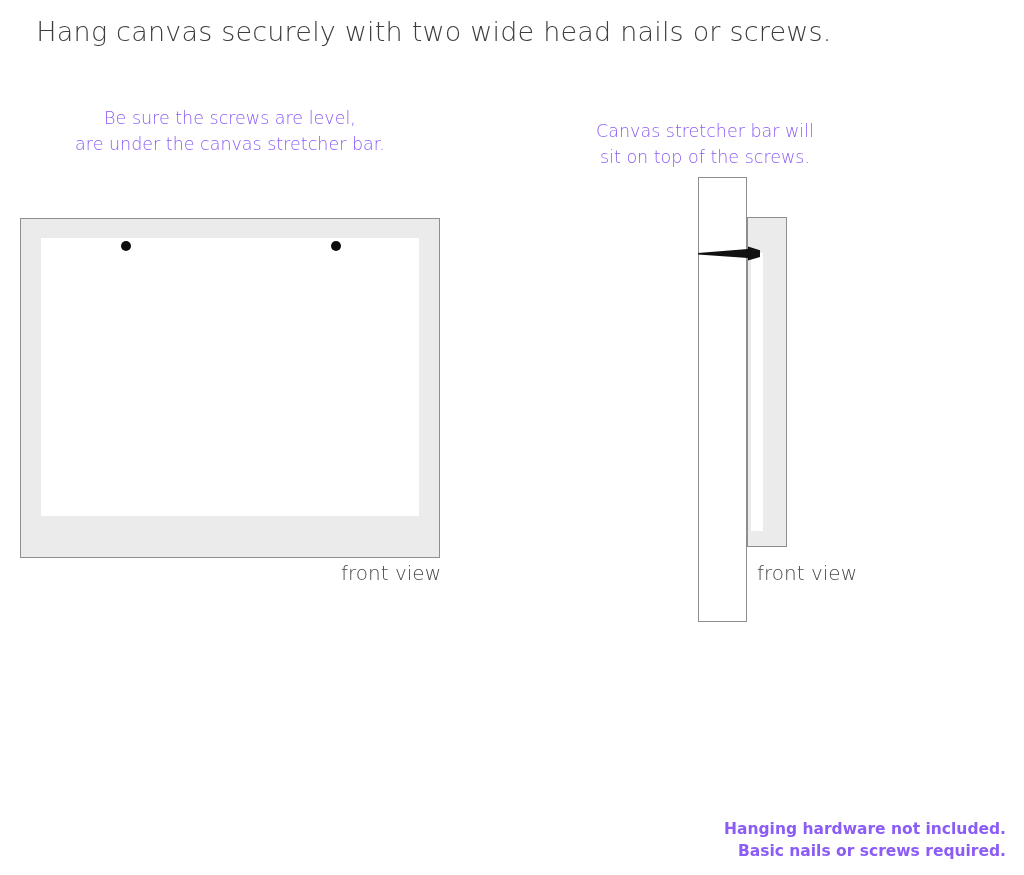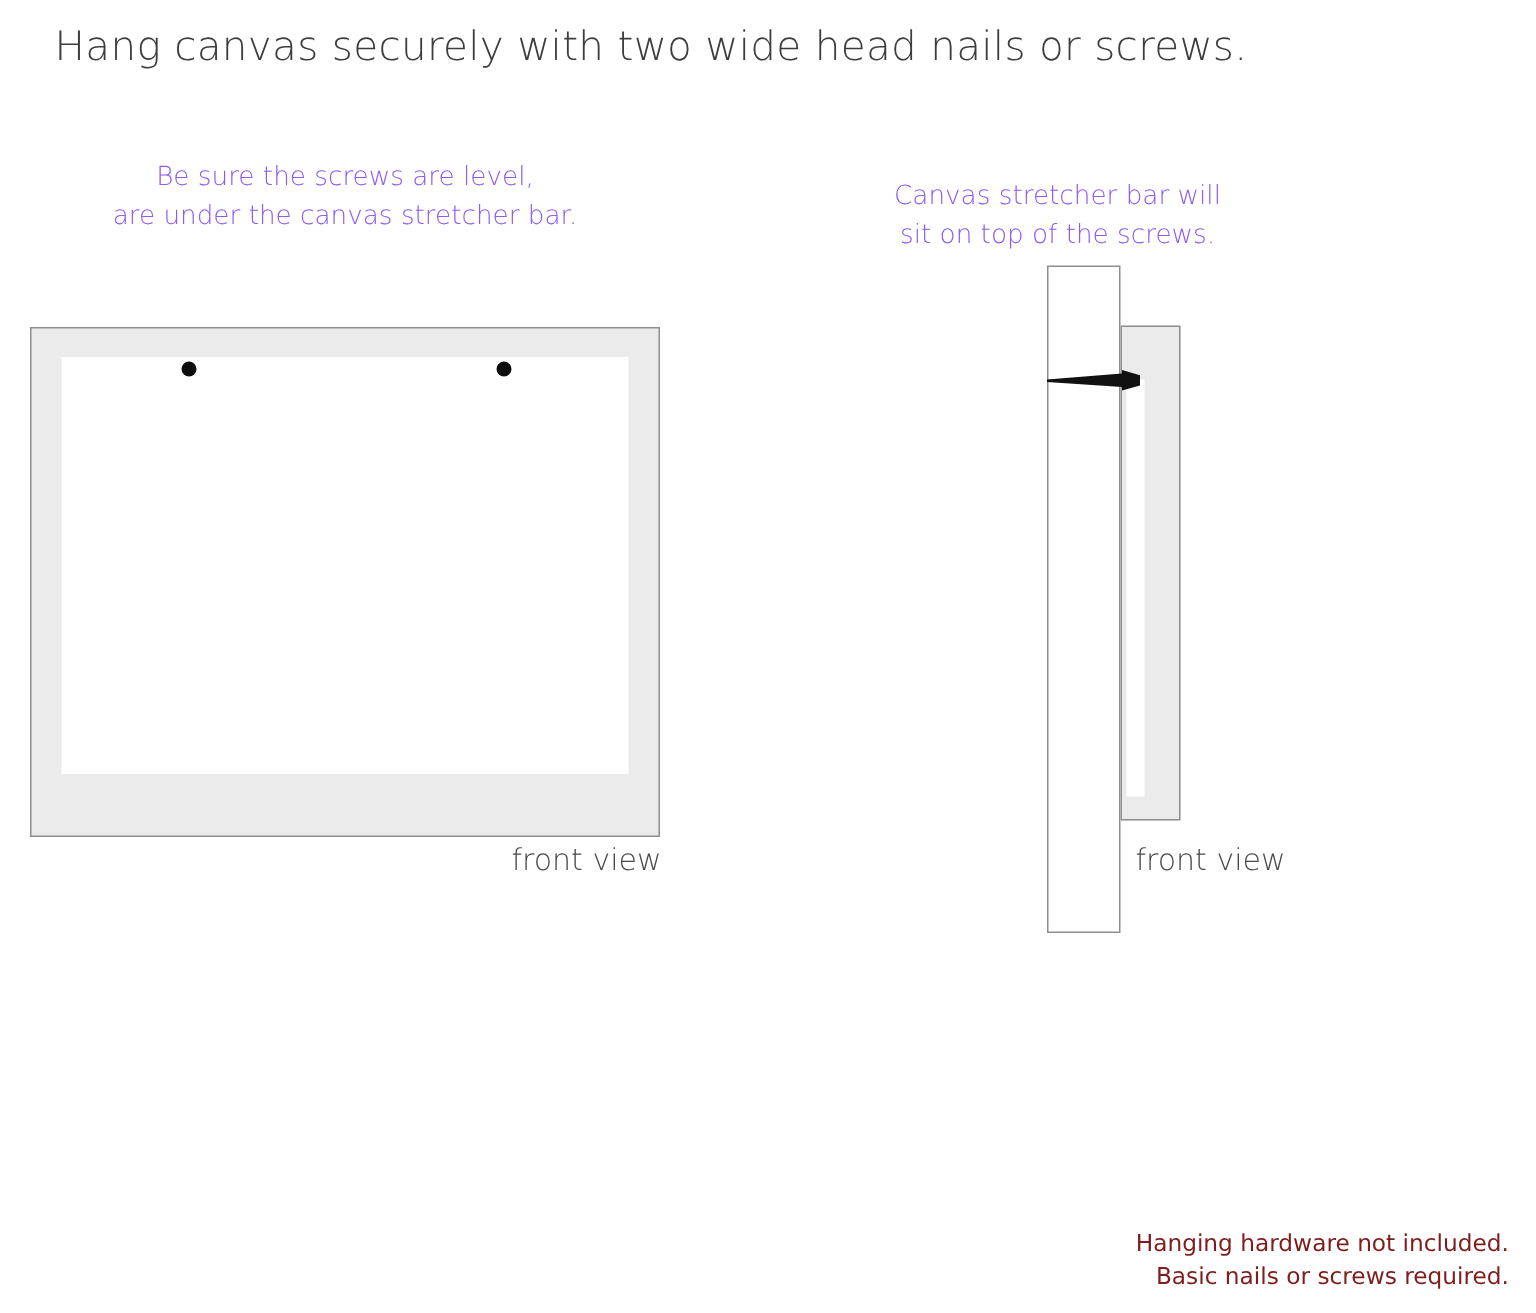--- a/index.html
+++ b/index.html
@@ -136,23 +136,23 @@
     overflow: visible;
   }
 
   
   .footer {
     position: absolute;
     right: 18px;
     top: 818px;
     text-align: right;
     font-size: 15.5px;
-    font-weight: 400;
+    font-weight: 700;
     line-height: 22px;
-    color: #7f1d1d;
+    color: #8b5cf6;
   }
 </style>
 </head>
 <body>
 
 <div class="title">Hang canvas securely with two wide head nails or screws.</div>
 
 <div class="caption caption-left">
   <div>Be sure the screws are level,</div>
   <div>are under the canvas stretcher bar.</div>

